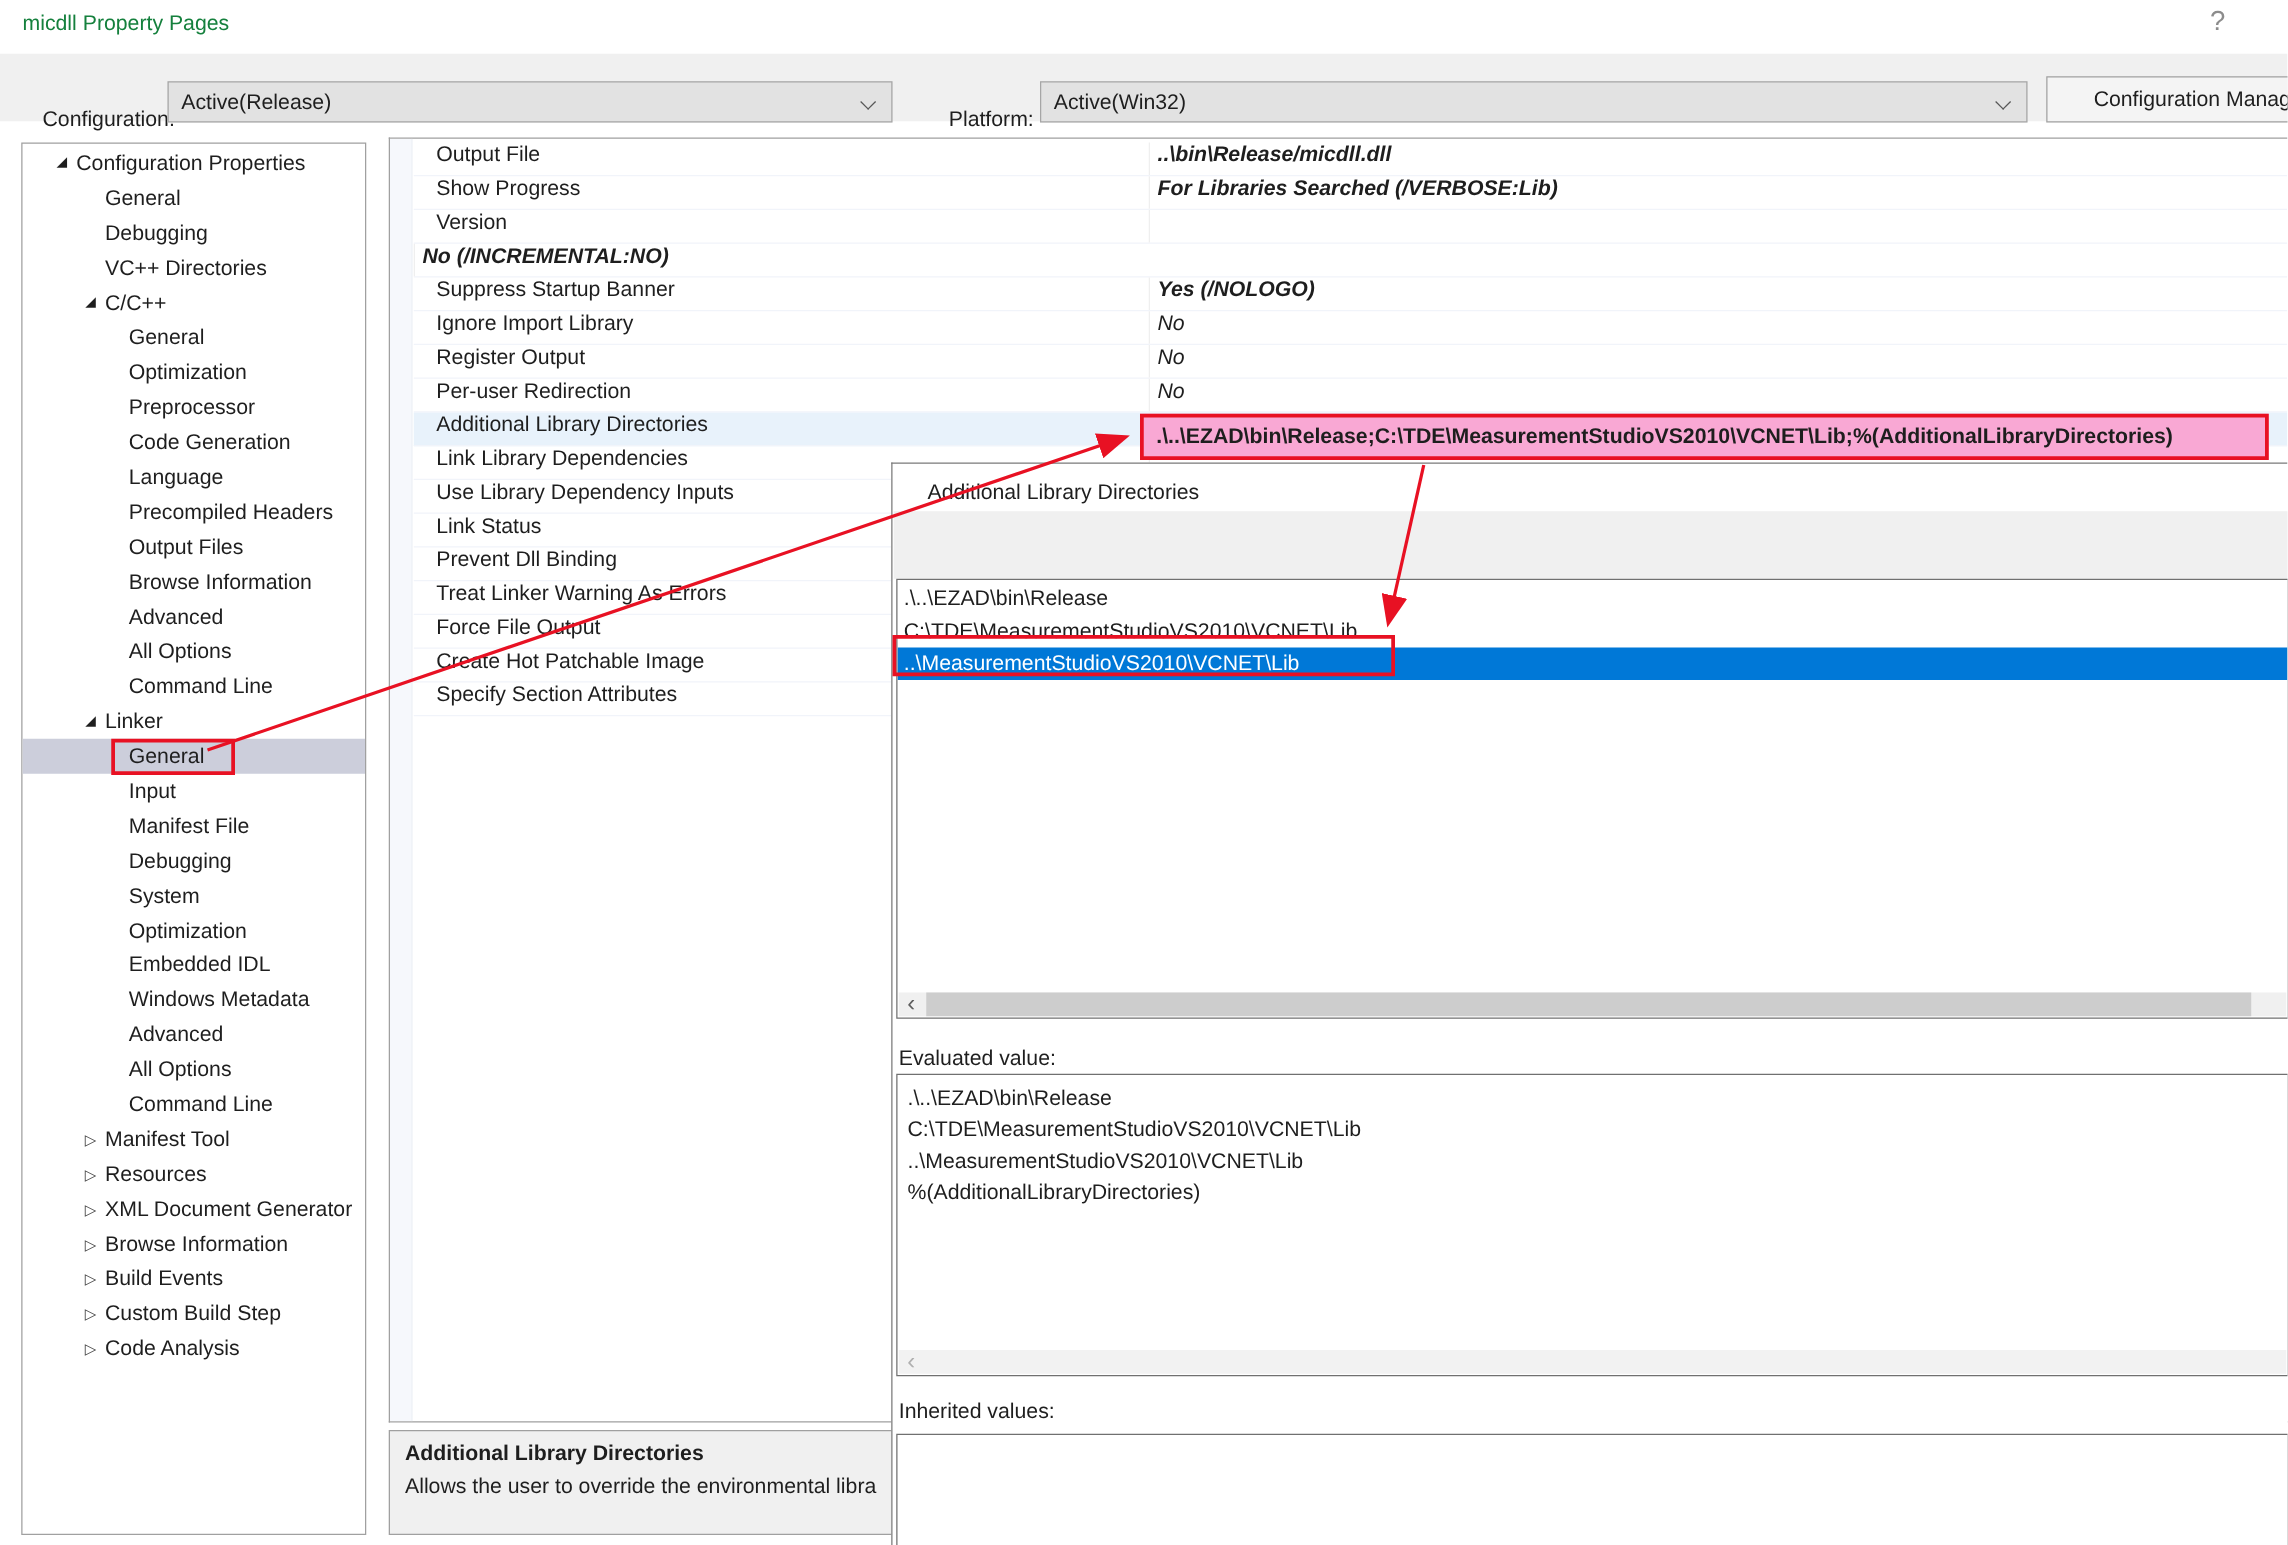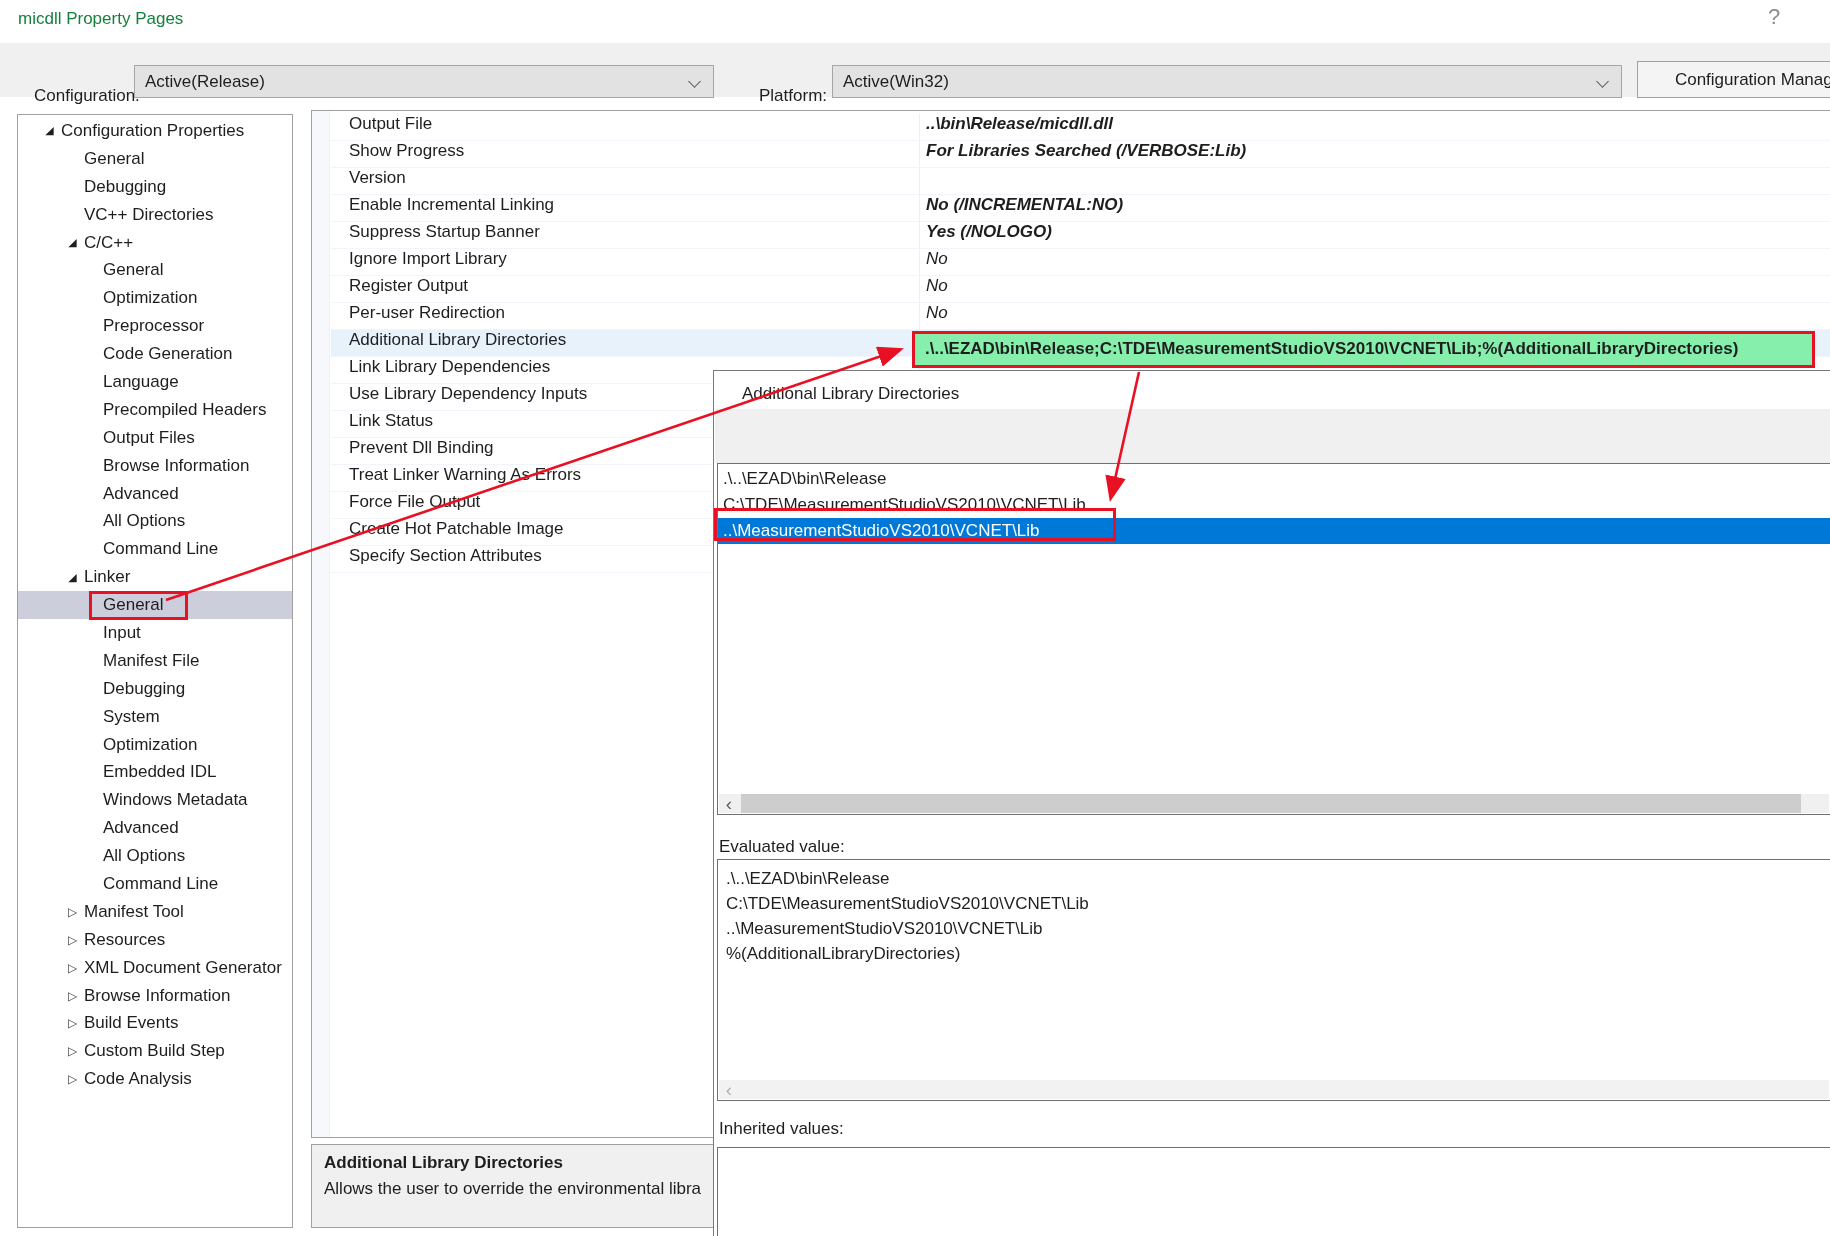--- a/index.html
+++ b/index.html
@@ -114,21 +114,21 @@
   }
   .eval-lines{position:absolute;left:8px;top:6px;right:0;}
   .eline{height:25px;line-height:25px;white-space:nowrap;}
   .inhbox{
     position:absolute;left:3px;top:776px;width:1114px;height:90px;background:#fff;
     border:1px solid var(--boxborder);
   }
 
   
   .ann-box1{
-    left:912px;top:331px;width:903px;height:37px;background:#86efac;
+    left:912px;top:331px;width:903px;height:37px;background:#f9a8d4;
     border:3px solid var(--red);line-height:30px;padding-left:10px;
     font-weight:bold;font-size:17px;white-space:nowrap;overflow:hidden;z-index:40;
   }
   .ann-box2{
     left:714px;top:508px;width:402px;height:33px;
     border:3px solid var(--red);z-index:60;background:transparent;
   }
   .ann-arrows{left:0;top:0;z-index:70;pointer-events:none;}
 </style>
 </head>
@@ -305,21 +305,20 @@
     <div class="gname">Show Progress</div>
     <div class="gdiv"></div>
     <div class="gval b">For Libraries Searched (/VERBOSE:Lib)</div>
   </div>
       <div class="grow">
     <div class="gname">Version</div>
     <div class="gdiv"></div>
     <div class="gval"></div>
   </div>
       <div class="grow">
-    <div class="gname">Enable Incremental Linking</div>
     <div class="gdiv"></div>
     <div class="gval b">No (/INCREMENTAL:NO)</div>
   </div>
       <div class="grow">
     <div class="gname">Suppress Startup Banner</div>
     <div class="gdiv"></div>
     <div class="gval b">Yes (/NOLOGO)</div>
   </div>
       <div class="grow">
     <div class="gname">Ignore Import Library</div>

